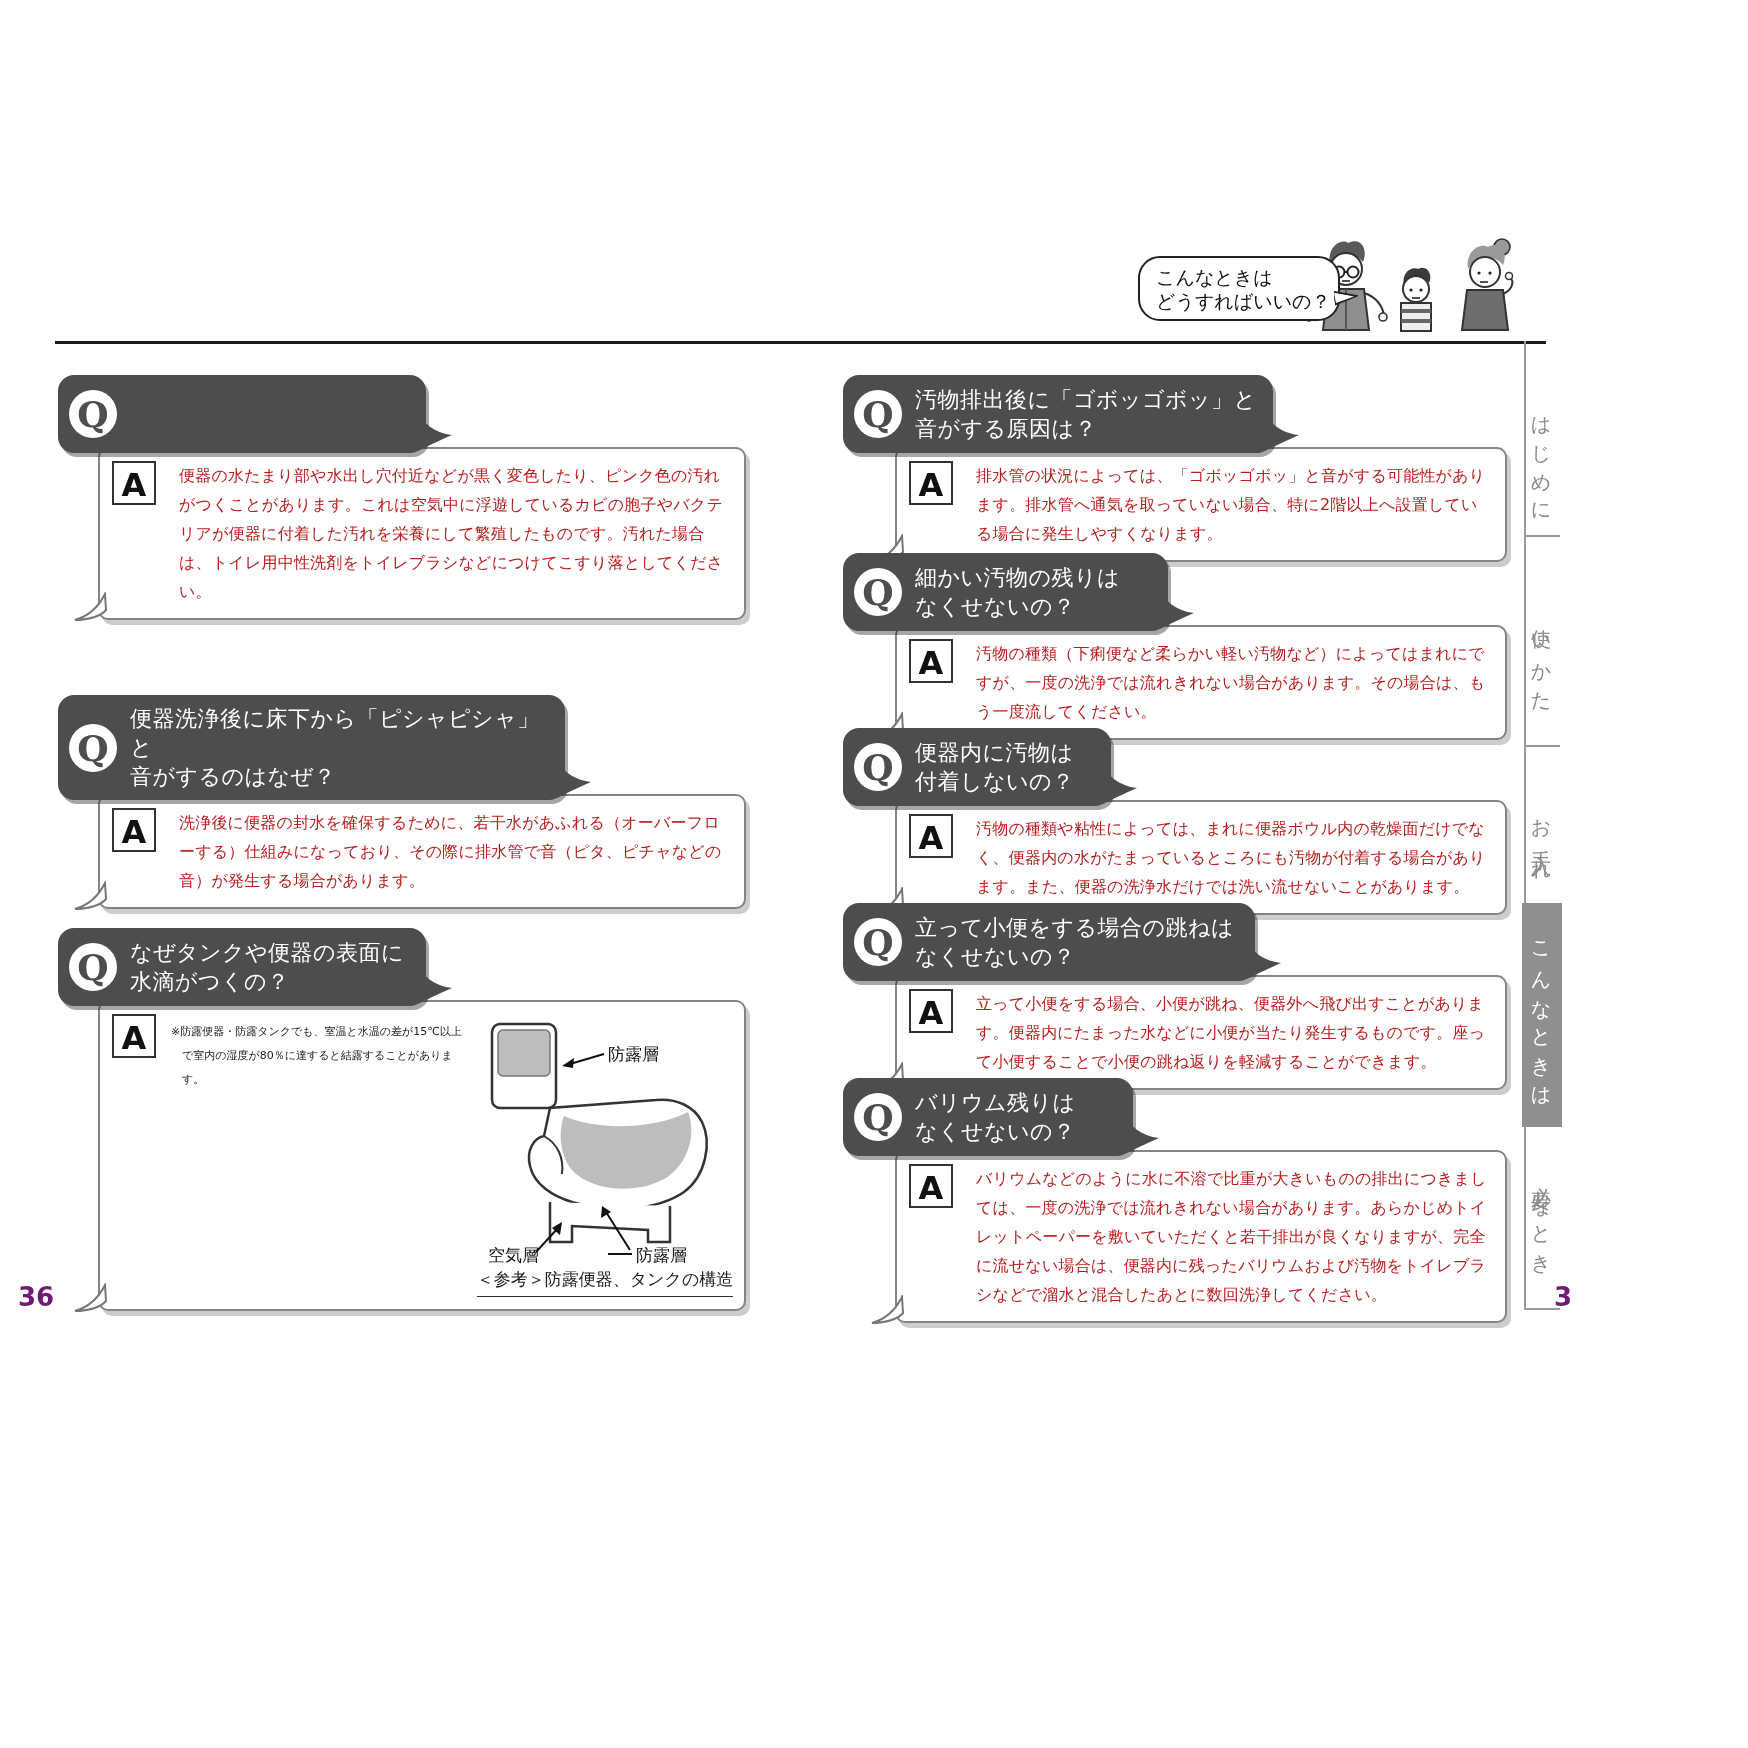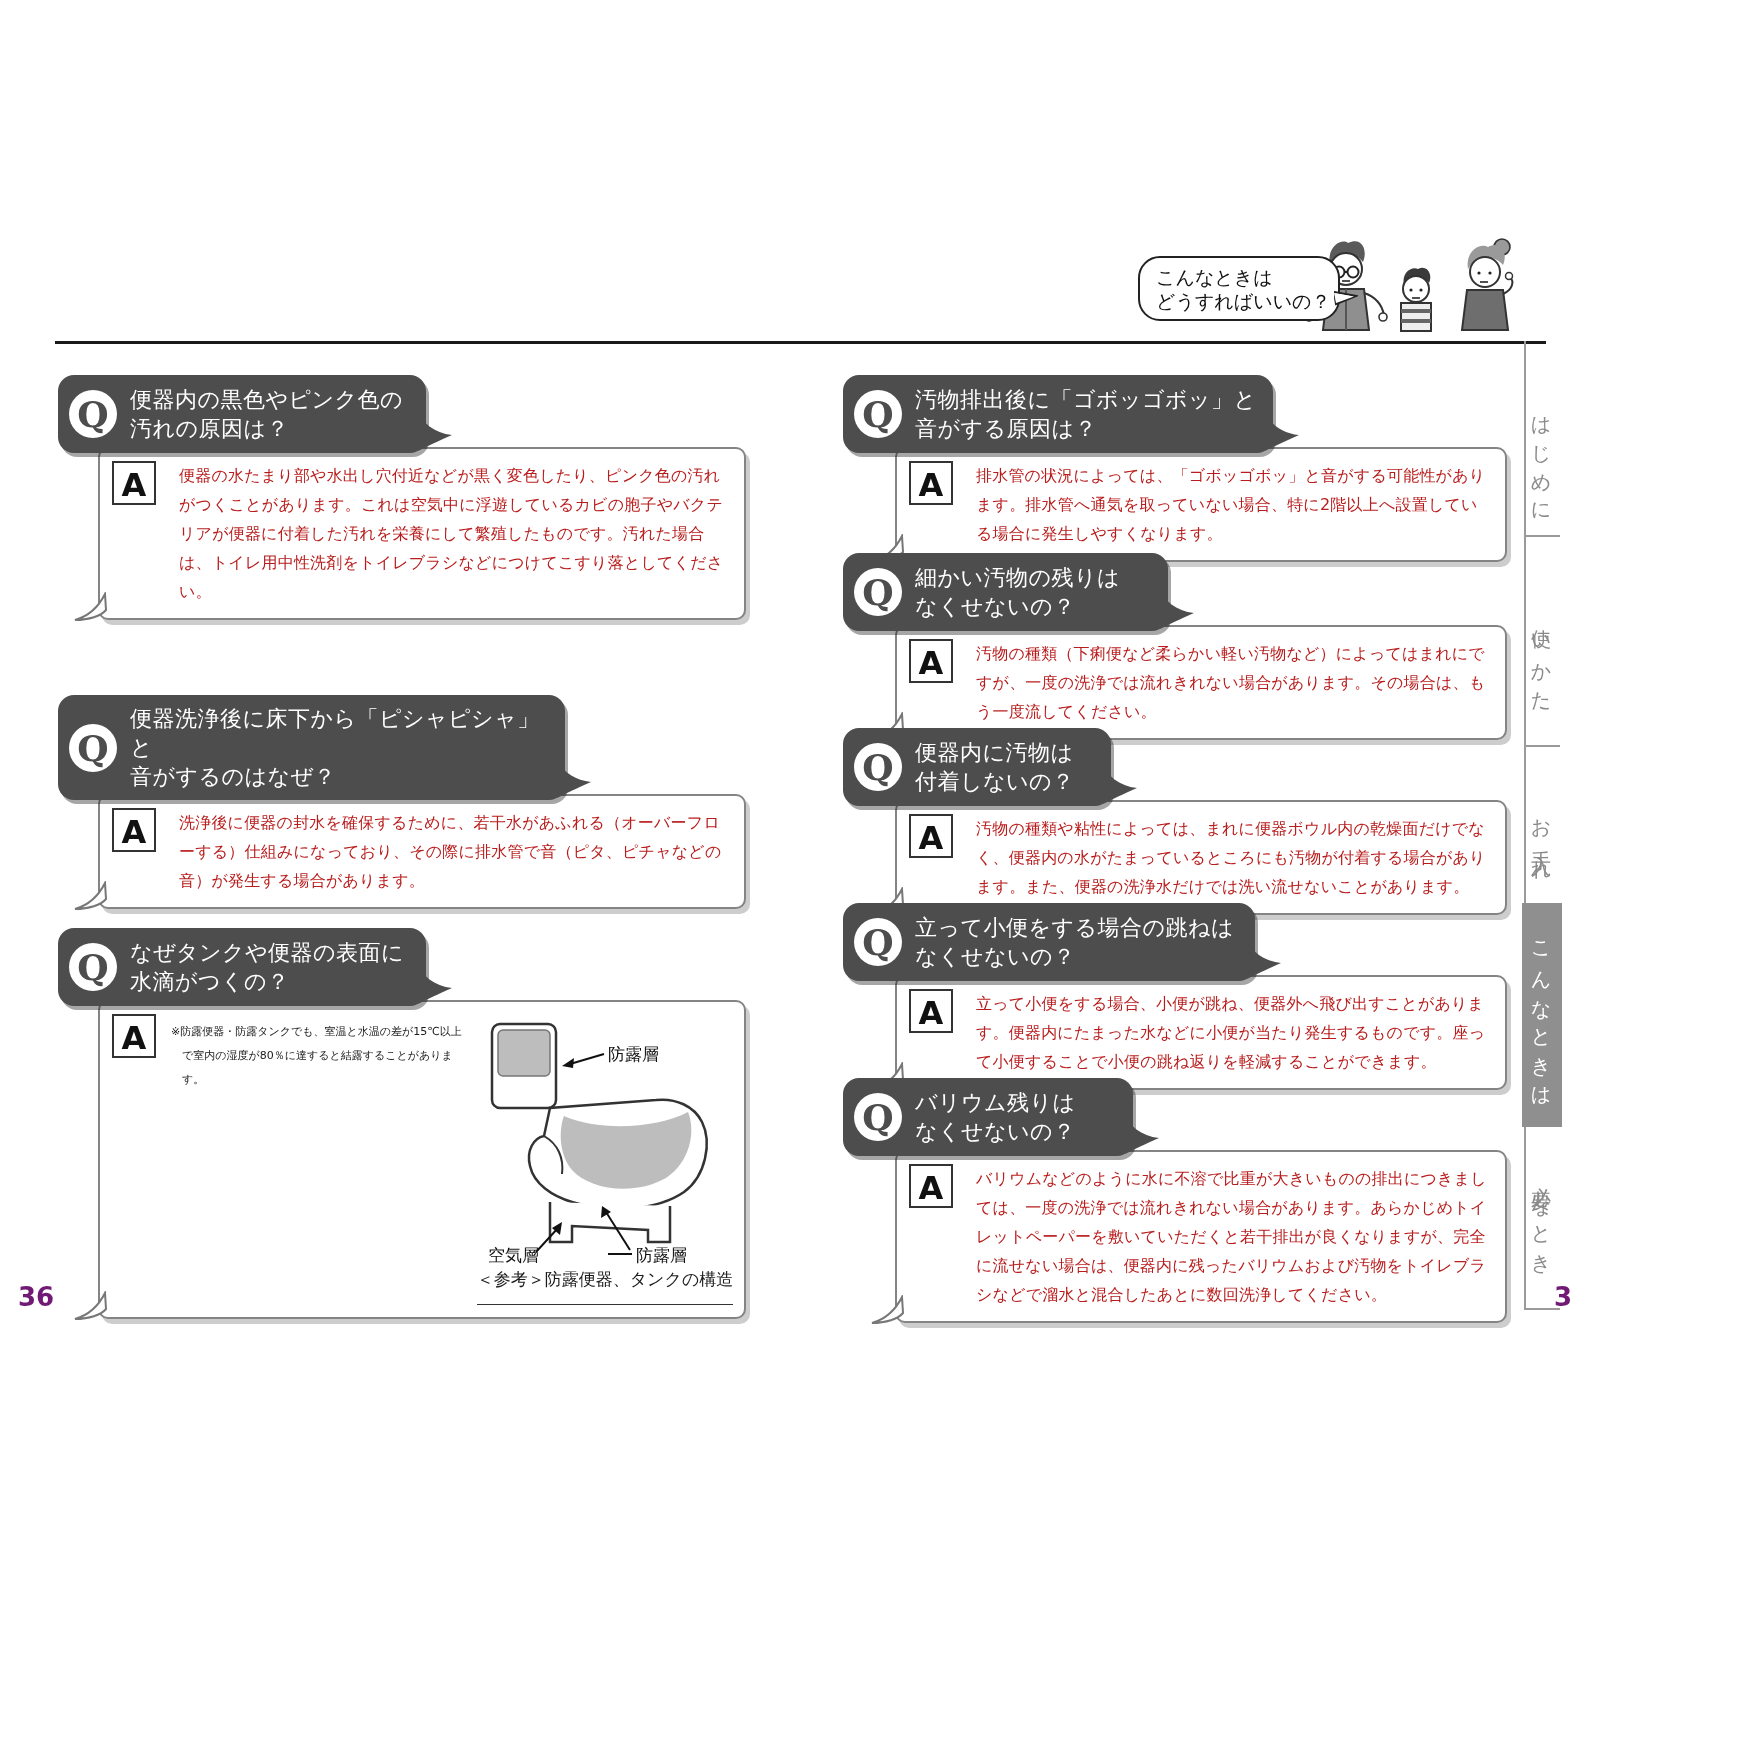--- a/index.html
+++ b/index.html
@@ -37,21 +37,21 @@
            font-weight:bold;font-size:32px;line-height:44px;text-align:center;box-sizing:border-box;
            font-family:"DejaVu Sans",sans-serif;}
   .a-text{flex:1;font-size:16px;line-height:29px;color:#b91c1c;letter-spacing:0.2px;margin-left:8px;}
   .a-tail{position:absolute;left:-27px;bottom:-4px;width:34px;height:30px;}
 
   
   .a-cols{flex:1;display:flex;gap:10px;}
   .a-para{width:332px;font-size:18.5px;line-height:28px;}
   .footnote{margin-top:6px;font-size:11px;line-height:24px;padding-left:1em;text-indent:-1em;color:#1a1a1a;}
   .diag-col{width:250px;display:flex;flex-direction:column;align-items:center;}
-  .diag-caption{font-size:17px;line-height:22px;border-bottom:1.5px solid #333;padding-bottom:14px;
+  .diag-caption{font-size:17px;line-height:22px;border-bottom:1.5px solid #333;padding-bottom:6px;
                 margin-top:2px;white-space:nowrap;}
   .diag-label{font-size:17px;fill:#111;font-family:"DejaVu Sans",sans-serif;}
 
   
   .side-vline{position:absolute;left:1524px;top:341px;width:2px;height:969px;background:#9a9a9a;}
   .side-sep{position:absolute;left:1524px;width:36px;height:2px;background:#9a9a9a;}
   .side-tab{position:absolute;left:1522px;width:40px;display:flex;align-items:center;justify-content:center;
             writing-mode:vertical-rl;text-orientation:upright;font-size:20px;letter-spacing:6px;color:#8a8a8a;}
   .side-tab.active{background:#8f8f8f;color:#fff;}
 
@@ -107,22 +107,20 @@
     <line x1="174" y1="46" x2="182" y2="46" stroke="#222" stroke-width="1.6"></line>
     <path d="M161 54 L197 54 L202 94 L156 94 Z" fill="#6e6e6e" stroke="#333" stroke-width="2"></path>
     <path d="M197 58 C206 54 209 46 204 41" fill="none" stroke="#333" stroke-width="2"></path>
     <circle cx="203" cy="40" r="3.5" fill="#fff" stroke="#333" stroke-width="1.5"></circle>
   </svg>
 
   <div class="qa-group" style="top:375px;left:58px;width:700px">
     <i class="stub"></i>
     <div class="q-bubble" style="width:368px">
       <span class="q-badge">Q</span>
-      <span class="q-text">便器内の黒色やピンク色の
-汚れの原因は？</span>
       <svg class="q-tail" viewBox="0 0 40 42">
         <path d="M2 0 C8 14 20 24 38 26 C24 32 12 38 4 42 C10 28 8 12 0 2 Z" fill="#4d4d4d"></path>
       </svg>
     </div>
     <div class="a-box a-left" style="width:648px;min-height:160px">
       <svg class="a-tail" viewBox="0 0 34 30">
         <path d="M32 2 C26 14 16 24 2 28 C16 28 28 24 33 18 Z" fill="#fff" stroke="#777" stroke-width="2"></path>
       </svg>
       <span class="a-badge">A</span>
       <div class="a-text">便器の水たまり部や水出し穴付近などが黒く変色したり、ピンク色の汚れがつくことがあります。これは空気中に浮遊しているカビの胞子やバクテリアが便器に付着した汚れを栄養にして繁殖したものです。汚れた場合は、トイレ用中性洗剤をトイレブラシなどにつけてこすり落としてください。</div>

